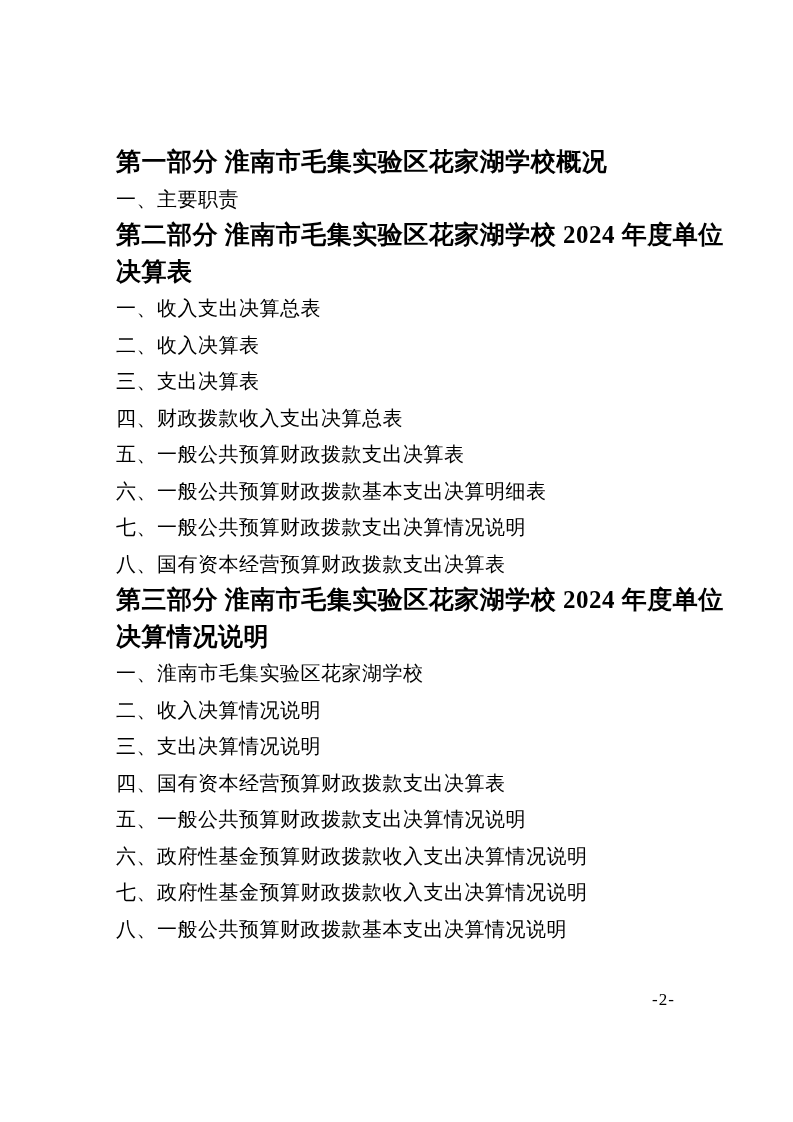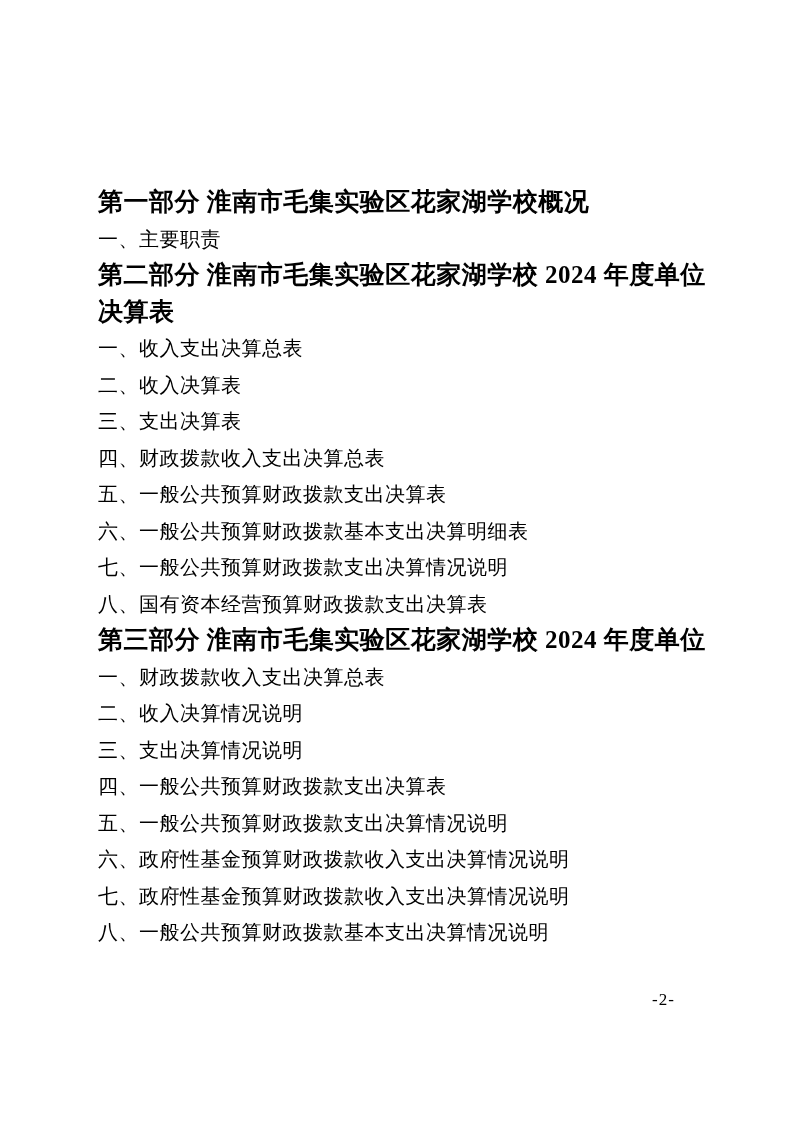--- a/index.html
+++ b/index.html
@@ -11,24 +11,23 @@
     position: relative;
     width: 793px;
     height: 1122px;
     background: #ffffff;
     color: #000000;
     font-family: "Liberation Serif", "DejaVu Serif", serif;
     overflow: hidden;
   }
   .doc-content {
     position: absolute;
-    left: 98px;
+    left: 116px;
     top: 144px;
     width: 620px;
-    margin-top: 40px;
   }
   .toc-line {
     display: block;
     height: 36.5px;
     line-height: 36.5px;
     white-space: nowrap;
   }
   .section-title-line {
     font-size: 25px;
     font-weight: 700;
@@ -63,24 +62,25 @@
     <div class="toc-line toc-item">一、收入支出决算总表</div>
     <div class="toc-line toc-item">二、收入决算表</div>
     <div class="toc-line toc-item">三、支出决算表</div>
     <div class="toc-line toc-item">四、财政拨款收入支出决算总表</div>
     <div class="toc-line toc-item">五、一般公共预算财政拨款支出决算表</div>
     <div class="toc-line toc-item">六、一般公共预算财政拨款基本支出决算明细表</div>
     <div class="toc-line toc-item">七、一般公共预算财政拨款支出决算情况说明</div>
     <div class="toc-line toc-item">八、国有资本经营预算财政拨款支出决算表</div>
 
     <div class="toc-line section-title-line">第三部分 淮南市毛集实验区花家湖学校 2024 年度单位</div>
-    <div class="toc-line toc-item">一、财政拨款收入支出决算总表</div>
+    <div class="toc-line section-title-line">决算情况说明</div>
+    <div class="toc-line toc-item">一、淮南市毛集实验区花家湖学校</div>
     <div class="toc-line toc-item">二、收入决算情况说明</div>
     <div class="toc-line toc-item">三、支出决算情况说明</div>
-    <div class="toc-line toc-item">四、一般公共预算财政拨款支出决算表</div>
+    <div class="toc-line toc-item">四、国有资本经营预算财政拨款支出决算表</div>
     <div class="toc-line toc-item">五、一般公共预算财政拨款支出决算情况说明</div>
     <div class="toc-line toc-item">六、政府性基金预算财政拨款收入支出决算情况说明</div>
     <div class="toc-line toc-item">七、政府性基金预算财政拨款收入支出决算情况说明</div>
     <div class="toc-line toc-item">八、一般公共预算财政拨款基本支出决算情况说明</div>
 
   </div>
 
   <div class="page-number">-2-</div>
 </div>
 

